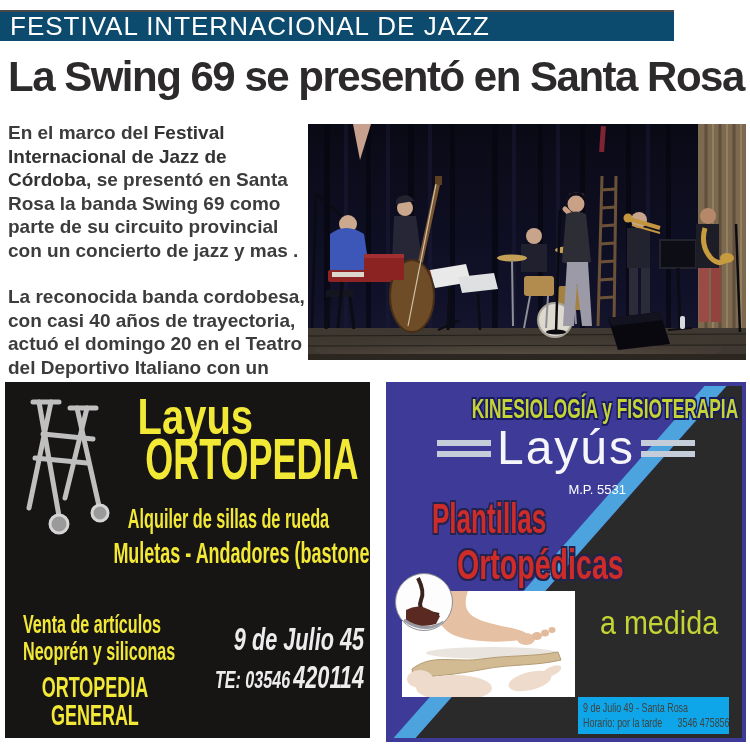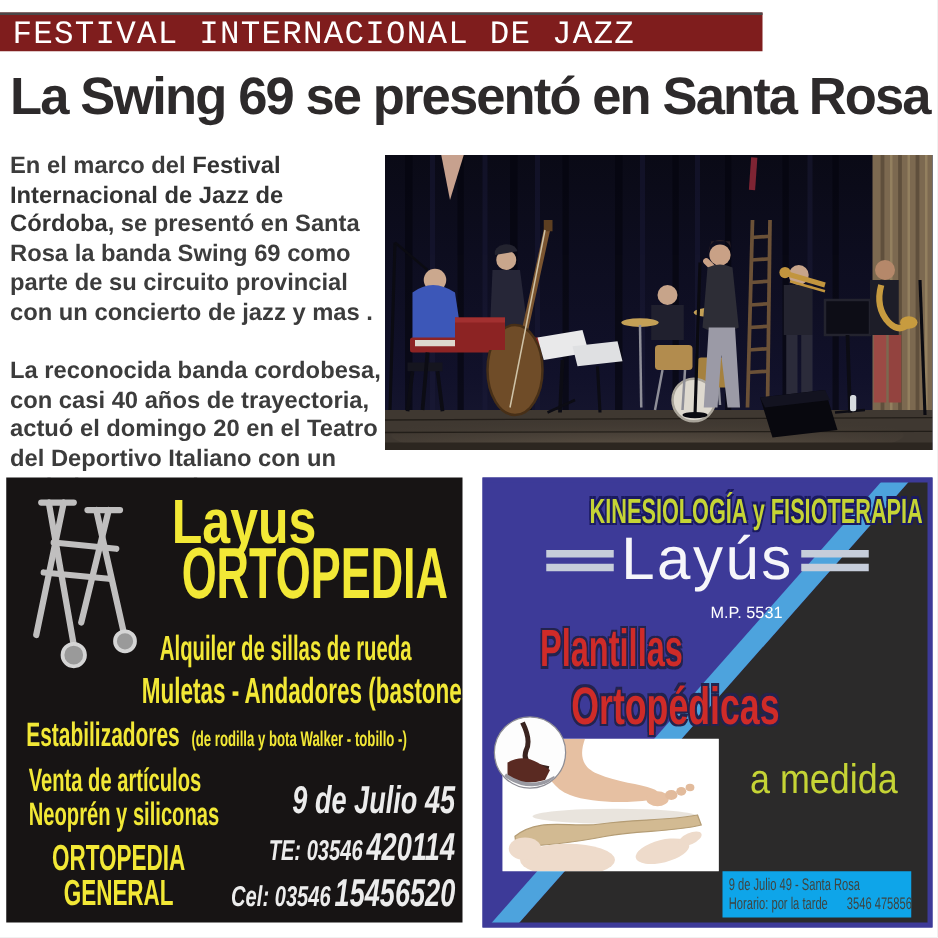--- a/index.html
+++ b/index.html
@@ -3,24 +3,23 @@
 <meta charset="utf-8">
 <style>
   html,body{margin:0;padding:0;background:#e8e8e8;}
   #page{
     position:relative;width:750px;height:750px;margin:0 auto;
     background:#ffffff;overflow:hidden;
     font-family:"Liberation Sans",sans-serif;
   }
   
   .banner{
-    position:absolute;left:0;top:10px;width:610px;height:29px;
-    background:#7f1d1d;display:flex;align-items:center;
+    position:absolute;left:0;top:10px;width:674px;height:29px;
+    background:#0c4a6e;display:flex;align-items:center;
     border-top:2px solid #4a4748;
-    font-family:Liberation Mono, monospace;
   }
   .banner-text{
     color:#fff;font-size:26px;letter-spacing:1px;padding-left:10px;
     white-space:nowrap;
   }
   
   .headline{
     position:absolute;left:8px;top:52px;width:740px;
     font-size:42px;font-weight:bold;letter-spacing:-1.5px;
     color:#2d2a2b;line-height:1.2;white-space:nowrap;
@@ -301,31 +300,27 @@
         <path d="M20,68 L72,73"></path>
           <path d="M28,44 L78,49"></path>
       </g>
       <circle cx="44" cy="134" r="9" fill="#9a9a9a" stroke="#d5d5d5" stroke-width="3"></circle>
       <circle cx="85" cy="123" r="8" fill="#9a9a9a" stroke="#d5d5d5" stroke-width="3"></circle>
     </svg>
     <div class="abs al-brand1"><span class="cxc" style="--sx:.8">Layus</span></div>
     <div class="abs al-brand2"><span class="cxc" style="--sx:.62">ORTOPEDIA</span></div>
     <div class="abs al-line1"><span class="cxc" style="--sx:.58">Alquiler de sillas de rueda</span></div>
     <div class="abs al-line2"><span class="cxc" style="--sx:.62">Muletas - Andadores (bastones)</span></div>
-    <div class="abs al-line3">
-      <span class="cxl" style="--sx:.62"><span>Estabilizadores</span>&nbsp;&nbsp;<span class="small">(de rodilla y bota Walker - tobillo -)</span></span>
-    </div>
     <div class="abs al-line4"><span class="cxl" style="--sx:.62">Venta de artículos</span></div>
     <div class="abs al-line5"><span class="cxl" style="--sx:.62">Neoprén y siliconas</span></div>
     <div class="abs al-foot1"><span class="cxc" style="--sx:.62">ORTOPEDIA</span></div>
     <div class="abs al-foot2"><span class="cxc" style="--sx:.62">GENERAL</span></div>
     <div class="abs al-contact">
       <div class="row"><span class="cxr" style="--sx:.7"><span class="big">9 de Julio 45</span></span></div>
       <div class="row"><span class="cxr" style="--sx:.7"><span class="small">TE: 03546</span> <span class="big">420114</span></span></div>
-      <div class="row"><span class="cxr" style="--sx:.7"><span class="small">Cel: 03546</span> <span class="big">15456520</span></span></div>
     </div>
   </div>
 
   <div class="ad-right">
     <svg class="abs ar-bg" viewBox="0 0 360 360" preserveAspectRatio="none">
       <rect width="360" height="360" fill="#3d3a98"></rect>
       <polygon points="344,0 360,0 360,360 26,360" fill="#2b2a2a"></polygon>
       <polygon points="322,0 344,0 26,360 4,360" fill="#4da3dd"></polygon>
     </svg>
     <div class="abs ar-brandrow">

